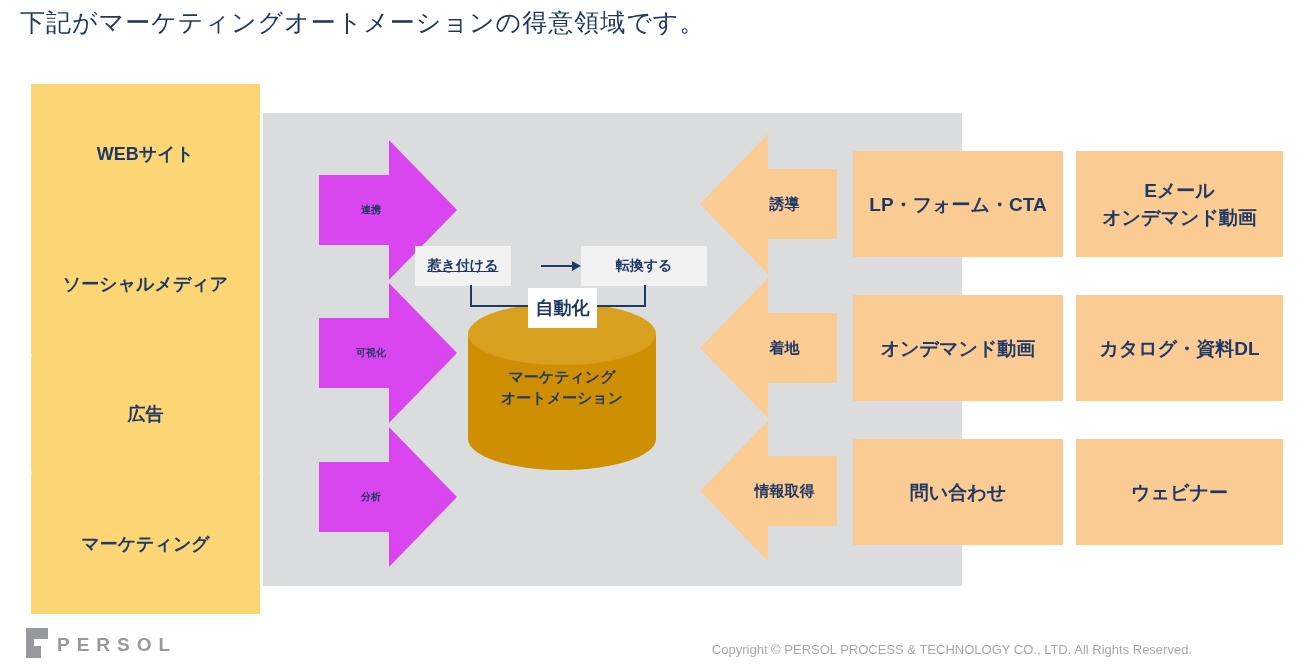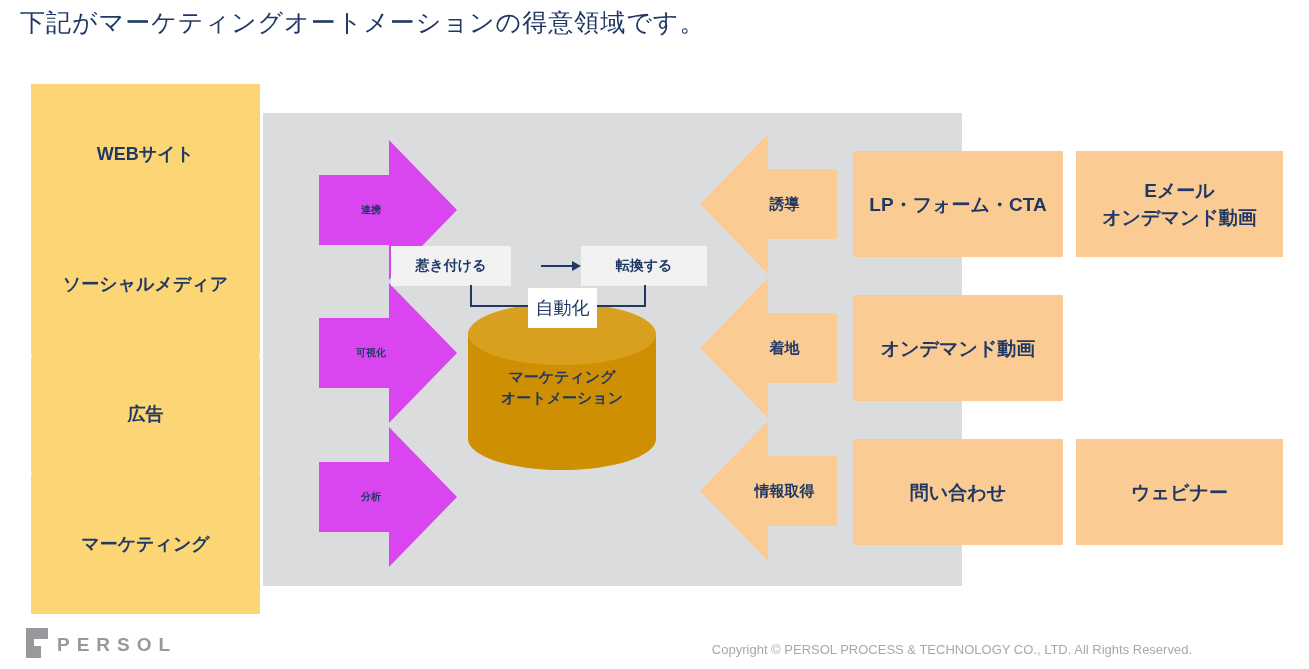--- a/index.html
+++ b/index.html
@@ -27,30 +27,30 @@
             color:#1F3864; font-weight:bold; font-size:15px; }
   .ra1 { top:134px; } .ra2 { top:278px; } .ra3 { top:421px; }
 
   .outbox { background:#FBCB94; color:#1F3864; font-weight:bold; font-size:19px; height:106px;
             display:flex; align-items:center; justify-content:center; text-align:center; white-space:pre-line; line-height:27px; }
   .oc1 { left:853px; width:210px; } .oc2 { left:1076px; width:207px; }
   .or1 { top:151px; } .or2 { top:295px; } .or3 { top:439px; }
 
   .stepbox { top:246px; height:40px; background:#F2F2F3; color:#1F3864; font-weight:bold; font-size:14px;
              display:flex; align-items:center; justify-content:center; }
-  .step-attract { left:391px; width:120px; }
+  .step-attract { left:415px; width:96px;text-decoration:underline; }
   .step-convert { left:581px; width:126px; }
   .flowarrow { left:541px; top:259px; width:40px; height:14px; }
 
   .bracket { left:470px; top:285px; width:176px; height:23px; }
   .cylinder { left:468px; top:303px; width:188px; height:167px; }
   .cyl-label { left:468px; top:366px; width:188px; text-align:center; color:#1F3864;
                font-weight:bold; font-size:15px; line-height:21px; }
   .autobox { left:528px; top:288px; width:69px; height:40px; background:#ffffff; color:#1F3864;
-             font-weight:normal; font-size:18px; display:flex; align-items:center; justify-content:center; }
+             font-weight:bold; font-size:18px; display:flex; align-items:center; justify-content:center; }
 
   .logo-icon { left:26px; top:628px; width:22px; height:30px; }
   .logo-text { left:57px; top:634px; font-size:19px; letter-spacing:7px; color:#97999C; font-weight:600; }
   .copyright { left:700px; top:642px; width:492px; text-align:right; font-size:13px; color:#A9A9A9; }
 </style>
 </head>
 <body>
 
 <div class="stage">
 
@@ -68,20 +68,21 @@
   <div class="abs larrow la3">分析</div>
 
   <div class="abs rarrow ra1">誘導</div>
   <div class="abs rarrow ra2">着地</div>
   <div class="abs rarrow ra3">情報取得</div>
 
   <div class="abs outbox oc1 or1">LP・フォーム・CTA</div>
   <div class="abs outbox oc2 or1">Eメール
 オンデマンド動画</div>
   <div class="abs outbox oc1 or2">オンデマンド動画</div>
+  <div class="abs outbox oc2 or2">カタログ・資料DL</div>
   <div class="abs outbox oc1 or3">問い合わせ</div>
   <div class="abs outbox oc2 or3">ウェビナー</div>
 
   <div class="abs stepbox step-attract">惹き付ける</div>
   <div class="abs stepbox step-convert">転換する</div>
 
   <svg class="abs flowarrow" width="40" height="14" viewBox="0 0 40 14">
     <line x1="0" y1="7" x2="31" y2="7" stroke="#1F3864" stroke-width="2"></line>
     <polygon points="31,2 40,7 31,12" fill="#1F3864"></polygon>
   </svg>

